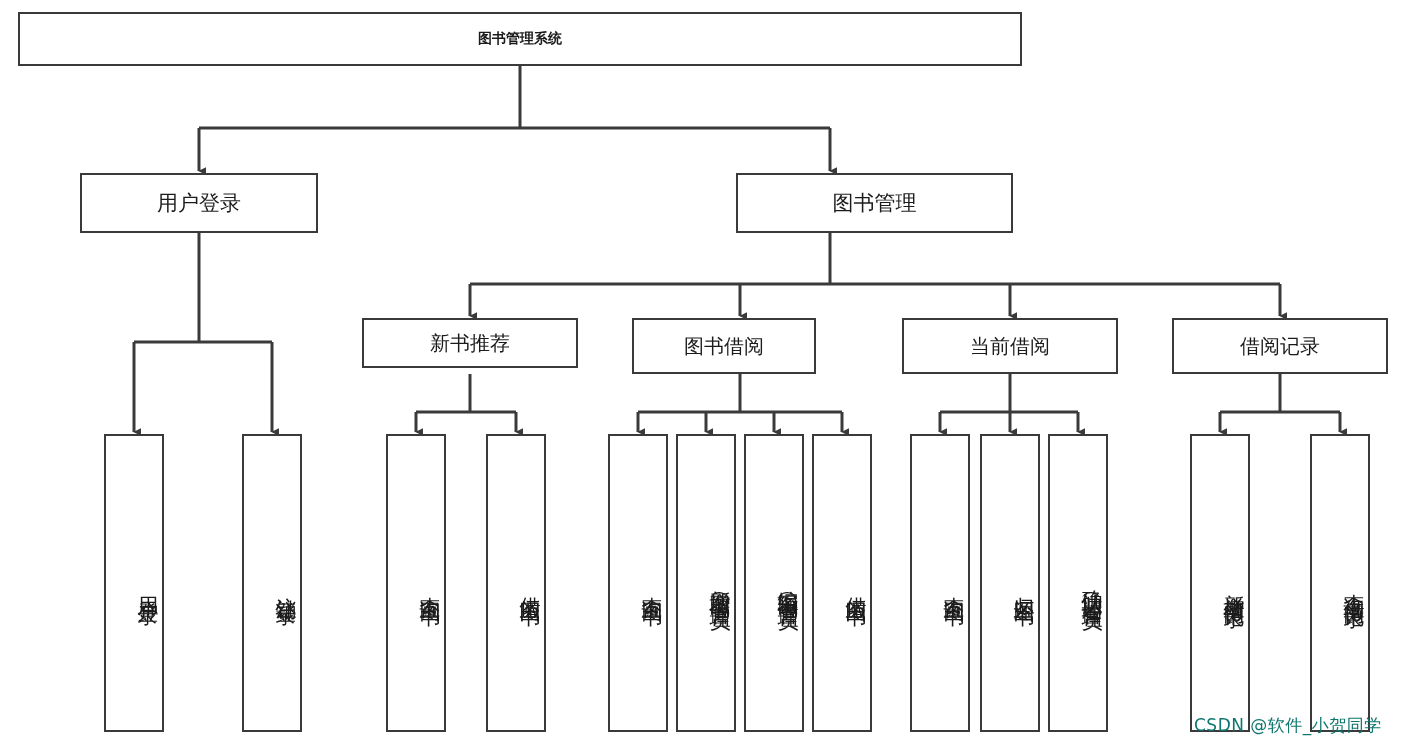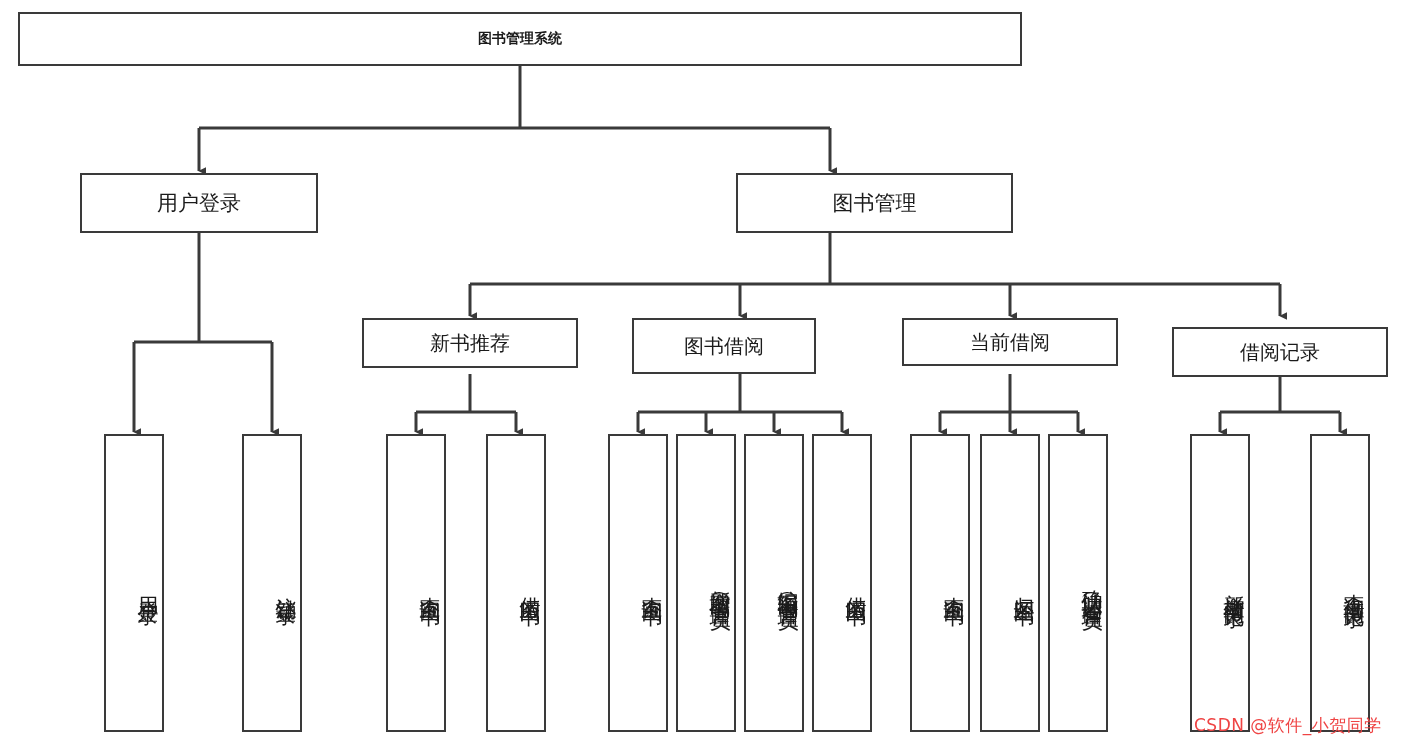--- a/index.html
+++ b/index.html
@@ -26,21 +26,21 @@
     writing-mode:vertical-rl;
     text-orientation:upright;
     letter-spacing:3px;
     font-size:21px;
     padding-top:6px;
     align-items:flex-start;
     justify-content:center;
   }
   .watermark{
     position:absolute;
-    color:#ef4444;
+    color:#0f766e;
     font-size:17px;
     letter-spacing:0.5px;
     white-space:nowrap;
     user-select:none;
   }
 </style>
 </head>
 <body>
 
 <div id="canvas">
@@ -85,22 +85,22 @@
         <path d="M1220,412 L1220,432" fill="none" stroke="#3a3a3a" stroke-width="3" stroke-linecap="butt" marker-end="url(#arrowhead)"></path>
         <path d="M1340,412 L1340,432" fill="none" stroke="#3a3a3a" stroke-width="3" stroke-linecap="butt" marker-end="url(#arrowhead)"></path>
       </g>
   </svg>
   <div id="node-layer">
       <div class="node root" style="left: 18px; top: 12px; width: 1004px; height: 54px;">图书管理系统</div>
       <div class="node lvl2" style="left: 80px; top: 173px; width: 238px; height: 60px;">用户登录</div>
       <div class="node lvl2" style="left: 712px; top: 173px; width: 277px; height: 60px; margin-left: 24px;">图书管理</div>
       <div class="node lvl3" style="left: 362px; top: 318px; width: 216px; height: 50px;">新书推荐</div>
       <div class="node lvl3" style="left: 632px; top: 318px; width: 184px; height: 56px;">图书借阅</div>
-      <div class="node lvl3" style="left: 902px; top: 318px; width: 216px; height: 48px;">当前借阅</div>
-      <div class="node lvl3" style="left: 1172px; top: 327px; width: 216px; height: 50px;">借阅记录</div>
+      <div class="node lvl3" style="left: 902px; top: 318px; width: 216px; height: 56px;">当前借阅</div>
+      <div class="node lvl3" style="left: 1172px; top: 318px; width: 216px; height: 56px;">借阅记录</div>
       <div class="node leaf" style="left: 104px; top: 434px; width: 60px; height: 298px;">用户登录</div>
       <div class="node leaf" style="left: 242px; top: 434px; width: 60px; height: 298px;">注销登录</div>
       <div class="node leaf" style="left: 386px; top: 434px; width: 60px; height: 298px;">查询图书</div>
       <div class="node leaf" style="left: 486px; top: 434px; width: 60px; height: 298px;">借阅图书</div>
       <div class="node leaf" style="left: 608px; top: 434px; width: 60px; height: 298px;">查询图书</div>
       <div class="node leaf" style="left: 676px; top: 434px; width: 60px; height: 298px;">新增图书（管理员）</div>
       <div class="node leaf" style="left: 744px; top: 434px; width: 60px; height: 298px;">编辑图书（管理员）</div>
       <div class="node leaf" style="left: 812px; top: 434px; width: 60px; height: 298px;">借阅图书</div>
       <div class="node leaf" style="left: 910px; top: 434px; width: 60px; height: 298px;">查询图书</div>
       <div class="node leaf" style="left: 980px; top: 434px; width: 60px; height: 298px;">归还图书</div>

